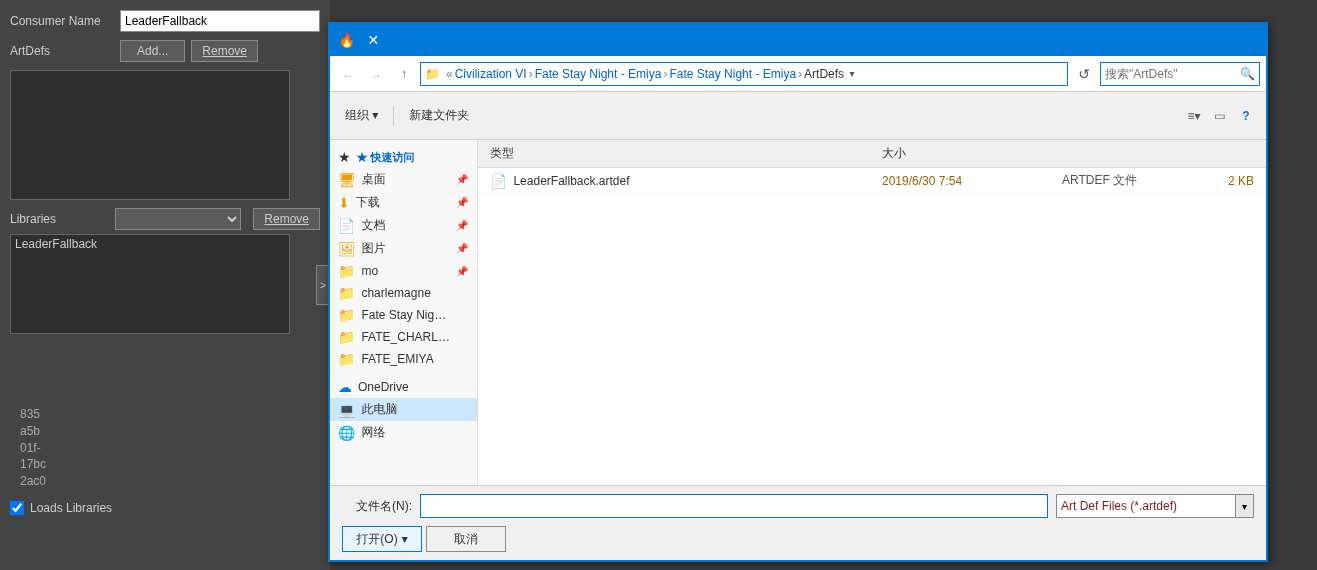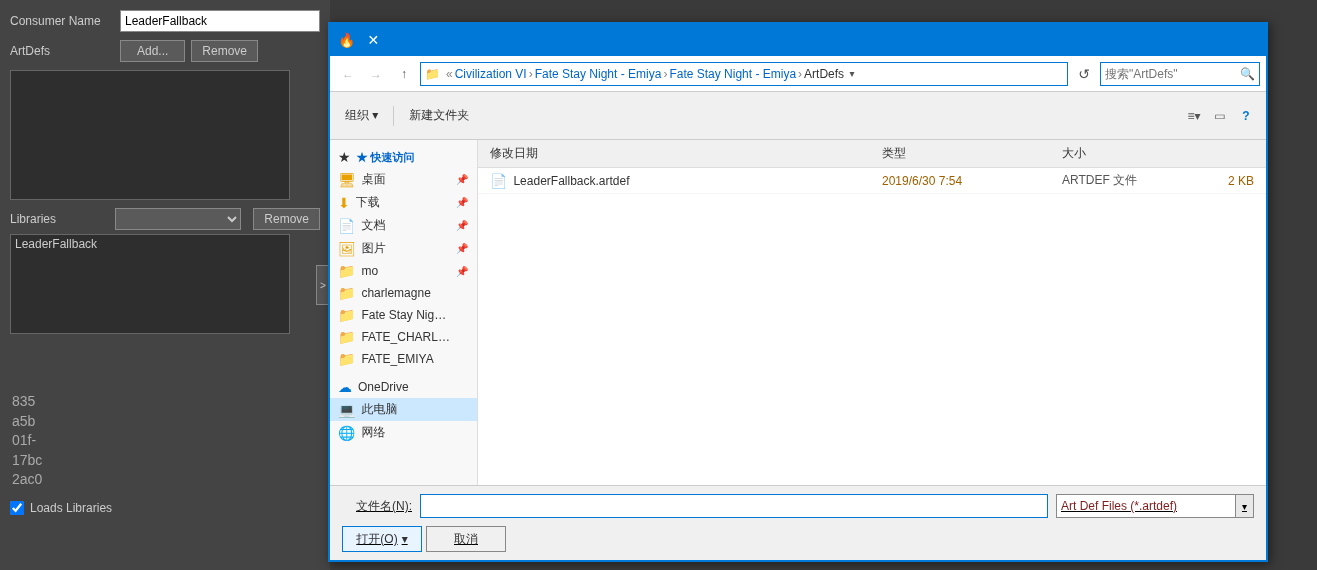--- a/index.html
+++ b/index.html
@@ -44,20 +44,21 @@
     }
     .btn-remove {
       margin-left: 6px;
       background: #5a5a5a;
       border: 1px solid #888;
       color: #ccc;
       padding: 2px 10px;
       cursor: pointer;
       font-size: 12px;
       height: 22px;
+      text-decoration: underline;
     }
     .btn-add {
       background: #5a5a5a;
       border: 1px solid #888;
       color: #ccc;
       padding: 2px 16px;
       cursor: pointer;
       font-size: 12px;
       height: 22px;
     }
@@ -86,23 +87,23 @@
       background: #2e2e2e;
       border: 1px solid #666;
       height: 100px;
       width: 280px;
       color: #ccc;
       padding: 2px 4px;
       font-size: 12px;
     }
     .hash-block {
       position: absolute;
-      left: 8px;
+      left: 16px;
       bottom: 80px;
-      font-size: 14px;
+      font-size: 12px;
       color: #aaa;
       padding-left: 4px;
       line-height: 1.4;
       margin-top: 44px;
     }
     .loads-libraries-row {
       position: absolute;
       left: 10px;
       bottom: 55px;
       display: flex;
@@ -376,21 +377,20 @@
     .filelist-cell.type { color: #555; }
     .filelist-cell.size { color: #a06000; text-align: right; justify-content: flex-end; }
     .file-icon { font-size: 14px; color: #6b6b6b; }
 
     
     .dialog-bottom {
       background: #f0f0f0;
       border-top: 1px solid #ccc;
       padding: 8px 12px;
       flex-shrink: 0;
-      text-decoration: underline;
     }
     .filename-row {
       display: flex;
       align-items: center;
       gap: 8px;
       margin-bottom: 8px;
     }
     .filename-label {
       font-size: 12px;
       color: #333;
@@ -592,23 +592,20 @@
         <span class="nav-label">此电脑</span>
       </div>
       <div class="nav-item">
         <span class="nav-icon" style="color:#0078d7;">🌐</span>
         <span class="nav-label">网络</span>
       </div>
     </div>
 
     <div class="dialog-filelist">
       <div class="filelist-header">
-        <div class="filelist-header-col">
-          <span>修改日期</span>
-        </div>
         <div class="filelist-header-col">
           <span>类型</span>
         </div>
         <div class="filelist-header-col">
           <span>大小</span>
         </div>
       </div>
       <div class="filelist-row">
         <div class="filelist-cell">
           <span class="file-icon">📄</span>

